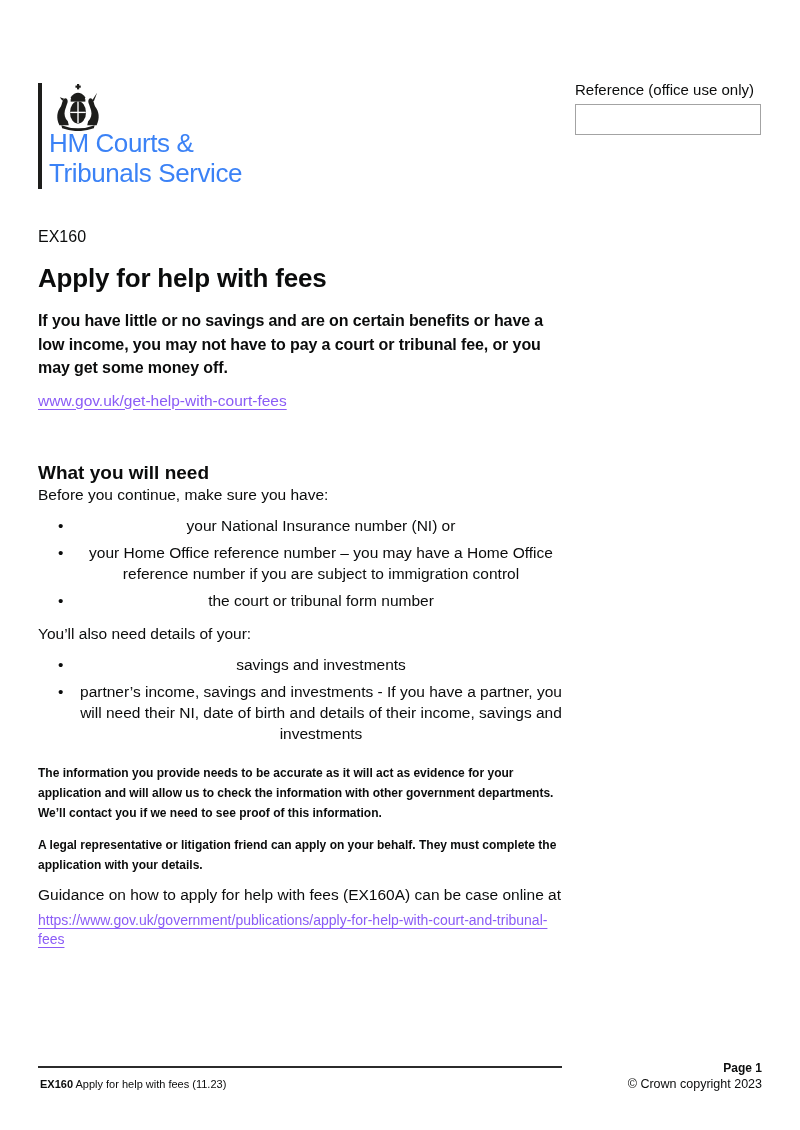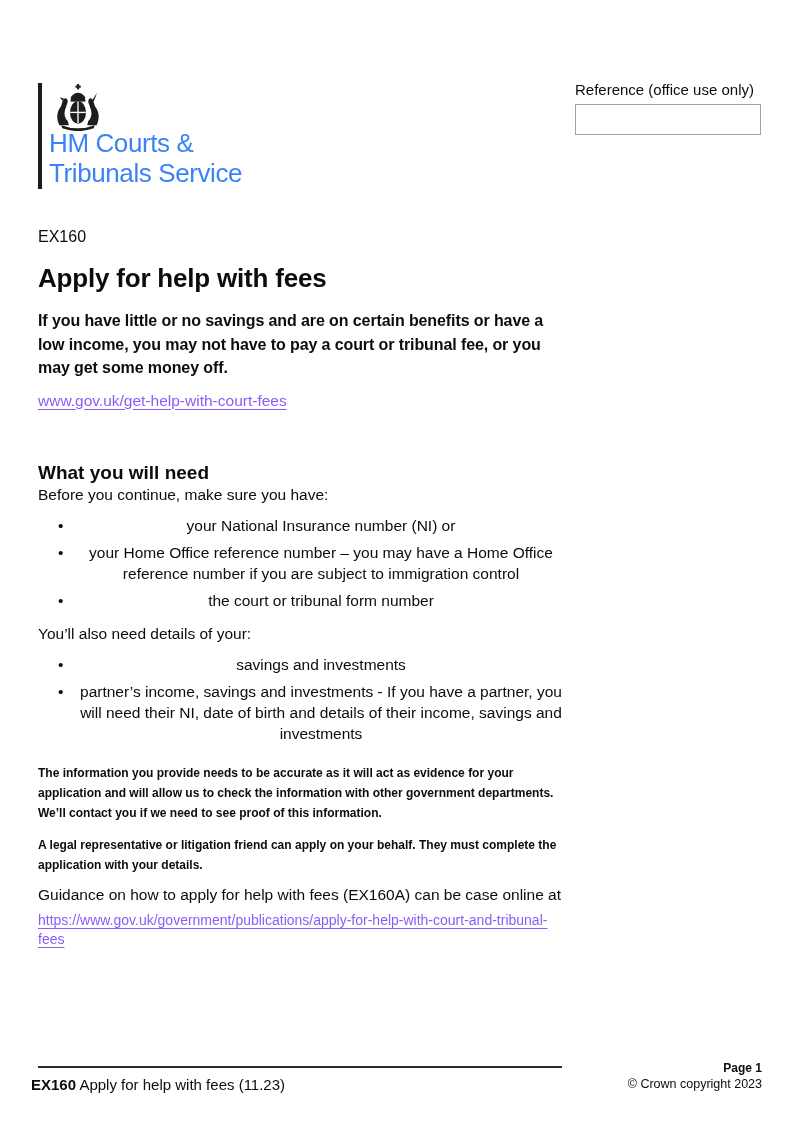--- a/index.html
+++ b/index.html
@@ -139,22 +139,22 @@
 
   
   .footer-rule {
     position: absolute;
     left: 38px; top: 1066px;
     width: 524px; height: 2px;
     background: #2b2b2b;
   }
   .footer-left {
     position: absolute;
-    left: 31px; top: 1077px;
-    font-size: 15px;
+    left: 40px; top: 1077px;
+    font-size: 11px;
     line-height: 15px;
   }
   .footer-left .fnum { font-weight: 700; }
   .footer-page {
     position: absolute;
     right: 38px; top: 1061px;
     font-size: 12px;
     line-height: 15px;
     font-weight: 700;
     text-align: right;

